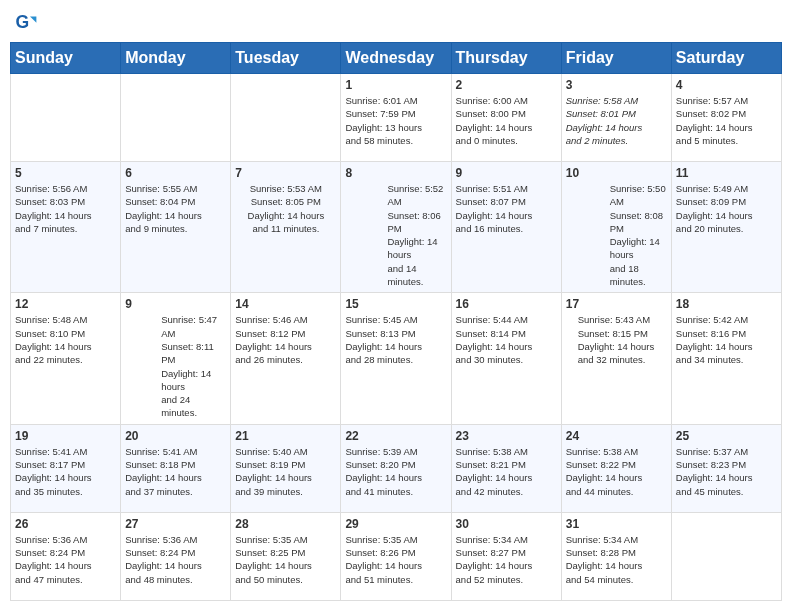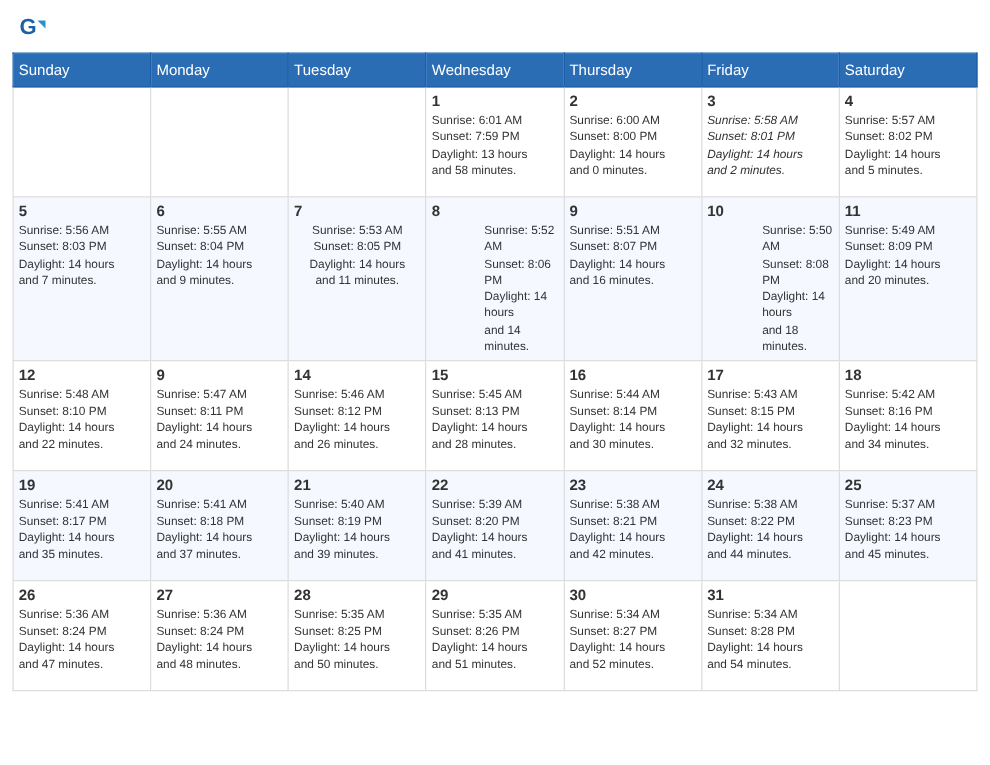--- a/index.html
+++ b/index.html
@@ -48,22 +48,22 @@
       color: #555;
     }
     .calendar {
       width: 100%;
       border-collapse: collapse;
       table-layout: fixed;
     }
     .calendar th {
       background: #2a6db5;
       color: #fff;
-      font-size: 12px;
-      font-weight: normal;
+      font-size: 16px;
+      font-weight: bold;
       padding: 6px 4px;
       text-align: left;
       border: 1px solid #1a5fa8;
     }
     .calendar td {
       border: 1px solid #ddd;
       vertical-align: top;
       padding: 4px;
       font-size: 10px;
       color: #333;
@@ -208,21 +208,21 @@
       <tr>
         <td>
           <span class="day-num">12</span>
           <div class="cell-text" style="white-space: pre-line;">Sunrise: 5:48 AM
 Sunset: 8:10 PM
 Daylight: 14 hours
 and 22 minutes.</div>
         </td>
         <td>
           <span class="day-num">9</span>
-          <div class="cell-text" style="white-space: pre-line;">Sunrise: 5:47 AM
+          <div class="cell-text" style="white-space: pre-line; margin-left: 36px;">Sunrise: 5:47 AM
 Sunset: 8:11 PM
 Daylight: 14 hours
 and 24 minutes.</div>
         </td>
         <td>
           <span class="day-num">14</span>
           <div class="cell-text" style="white-space: pre-line;">Sunrise: 5:46 AM
 Sunset: 8:12 PM
 Daylight: 14 hours
 and 26 minutes.</div>
@@ -236,21 +236,21 @@
         </td>
         <td>
           <span class="day-num">16</span>
           <div class="cell-text" style="white-space: pre-line;">Sunrise: 5:44 AM
 Sunset: 8:14 PM
 Daylight: 14 hours
 and 30 minutes.</div>
         </td>
         <td>
           <span class="day-num">17</span>
-          <div class="cell-text" style="white-space: pre-line;">Sunrise: 5:43 AM
+          <div class="cell-text" style="white-space: pre-line; margin-left: 12px;">Sunrise: 5:43 AM
 Sunset: 8:15 PM
 Daylight: 14 hours
 and 32 minutes.</div>
         </td>
         <td>
           <span class="day-num">18</span>
           <div class="cell-text" style="white-space: pre-line;">Sunrise: 5:42 AM
 Sunset: 8:16 PM
 Daylight: 14 hours
 and 34 minutes.</div>

